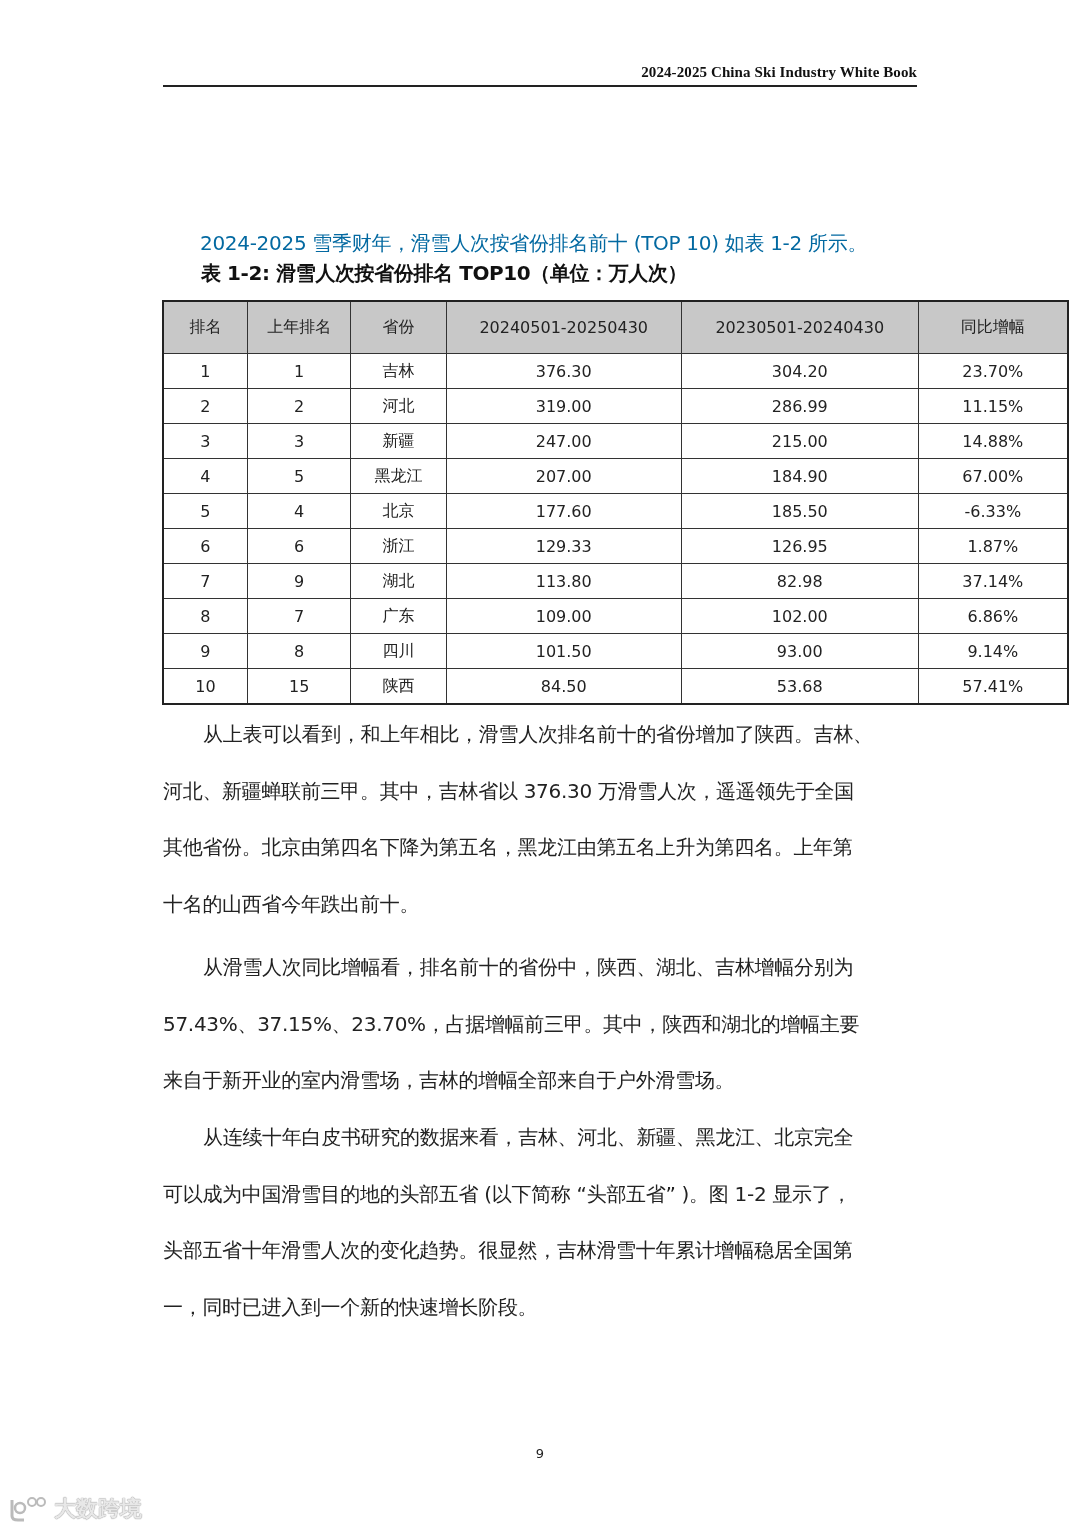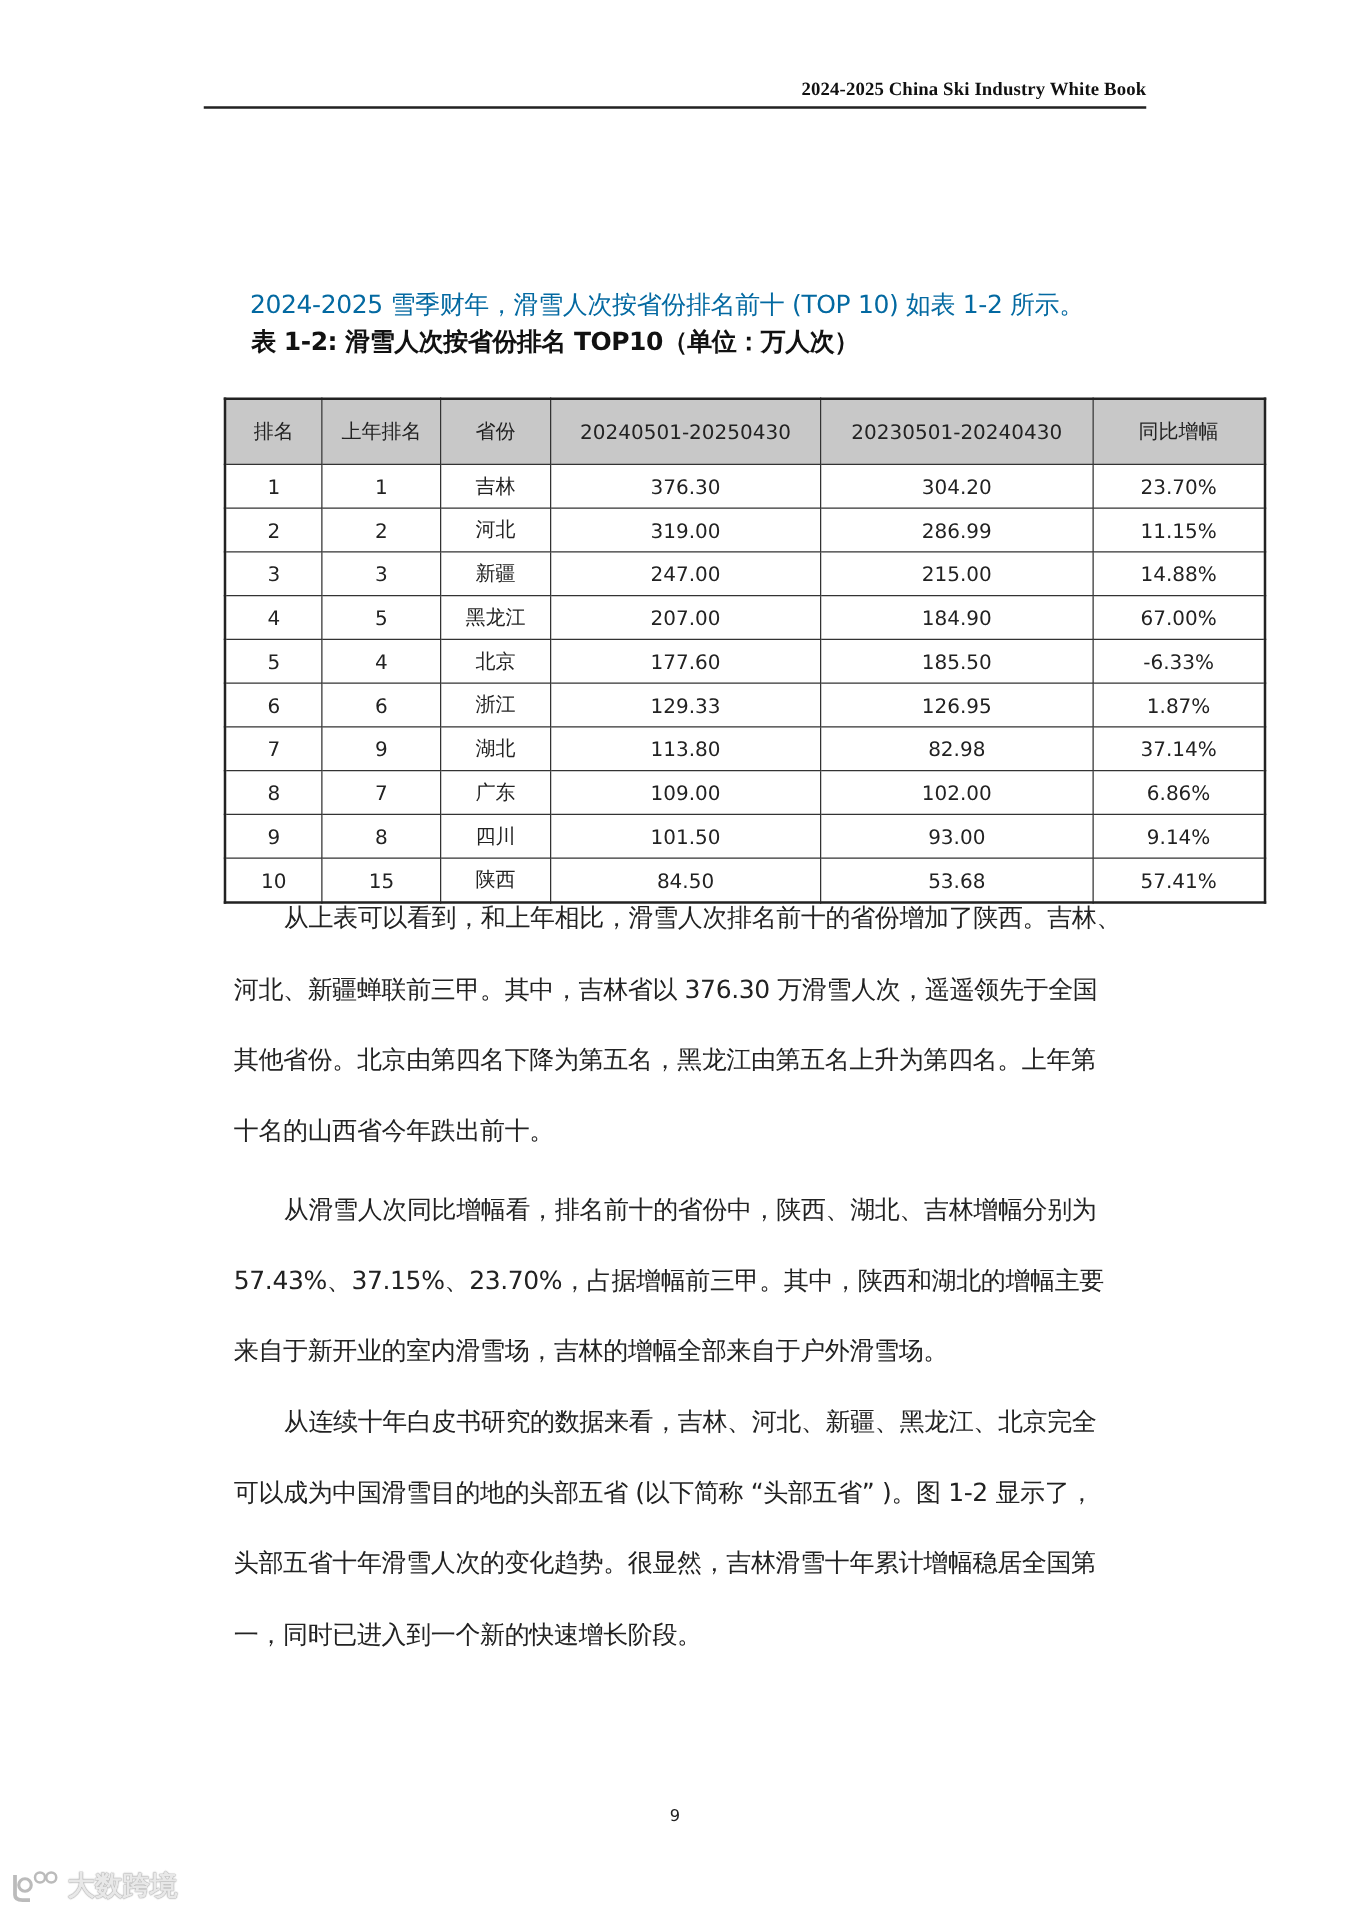--- a/index.html
+++ b/index.html
@@ -3,27 +3,27 @@
 <meta charset="utf-8">
 <style>
   html, body { margin: 0; padding: 0; background: #ffffff; }
   body { width: 1080px; height: 1527px; position: relative; overflow: hidden;
          font-family: "DejaVu Sans", "Liberation Sans", sans-serif; color: #1a1a1a; }
   .header-title { position: absolute; right: 163px; top: 64px; font-family: "Liberation Serif", "DejaVu Serif", serif;
                   font-weight: bold; font-size: 15px; color: #111; letter-spacing: 0.1px; }
   .header-rule { position: absolute; left: 163px; top: 85px; width: 754px; height: 2px; background: #222; }
   .intro { position: absolute; left: 200px; top: 200px; font-size: 20px; color: #0369a1; white-space: nowrap; letter-spacing: -0.3px; margin-top: 30px; }
   .caption { position: absolute; left: 0; width: 888px; top: 260px; text-align: center; font-size: 20px; font-weight: bold; color: #111; letter-spacing: -0.4px; }
-  table.data { position: absolute; left: 162px; top: 318px; border-collapse: collapse; width: 834px; margin-left: 17px; }
+  table.data { position: absolute; left: 162px; top: 300px; border-collapse: collapse; width: 907px; }
   table.data th, table.data td { border: 1.5px solid #333; text-align: center; padding: 0; font-size: 16px; color: #222; }
   table.data th { background: #c8c8c8; height: 51px; font-weight: normal; }
   table.data td { height: 34px; background: #fff; }
   table.data { border: 2px solid #222; }
   .para { position: absolute; left: 163px; width: 756px; font-size: 20px; line-height: 56.5px; color: #222; letter-spacing: -0.3px; }
-  .para .line { display: block; white-space: nowrap; margin-left: 24px; }
+  .para .line { display: block; white-space: nowrap; }
   .para .indent { padding-left: 40px; }
   .page-number { position: absolute; left: 0; width: 1080px; top: 1446px; text-align: center; font-size: 13px; color: #222; }
   .watermark { position: absolute; left: 8px; top: 1494px; display: flex; align-items: center; gap: 6px; color: #e8e8e8; font-size: 22px; font-weight: bold;
                text-shadow: 0 0 1px #999, 0 0 1px #999; }
   .watermark .logo { width: 40px; height: 26px; position: relative; }
 </style>
 </head>
 <body>
 
 <div>

